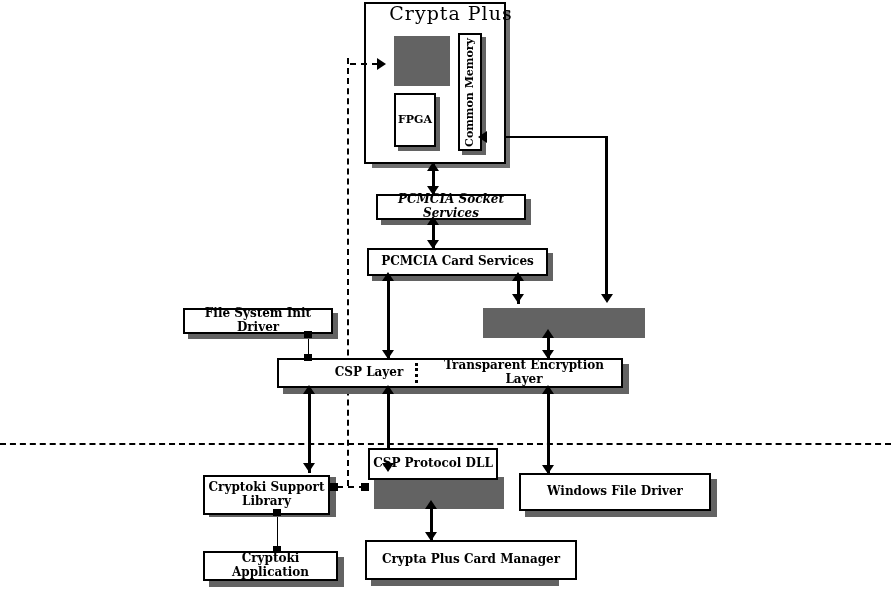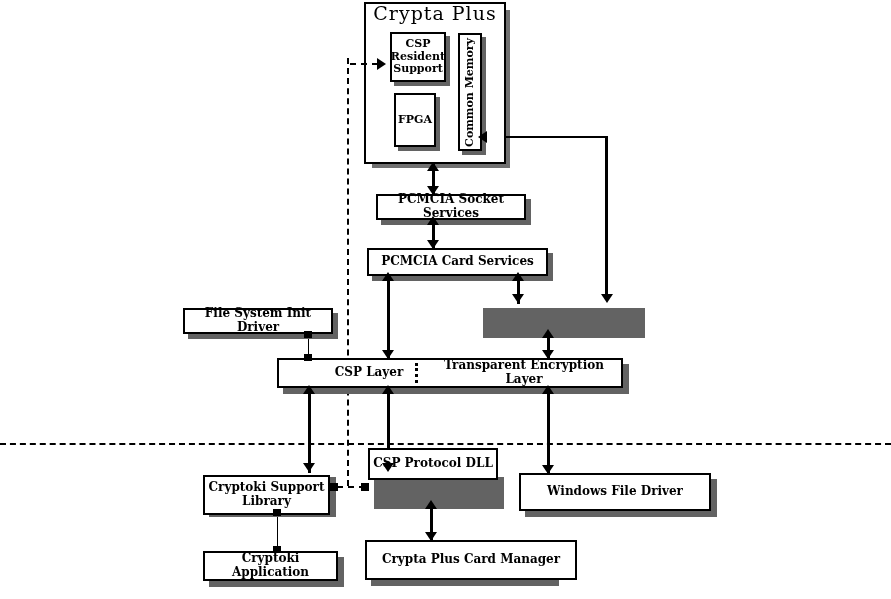--- a/index.html
+++ b/index.html
@@ -53,20 +53,21 @@
   #crypta-plus-title {
     position: absolute;
     width: 100%;
     text-align: center;
     top: 8px;
     font-family: "DejaVu Serif", "Liberation Serif", serif;
     font-size: 19px;
     letter-spacing: 1px;
     color: #000000;
     z-index: 6;
+    padding-left: 16px;
   }
   .vert-text {
     writing-mode: vertical-rl;
     transform: rotate(180deg);
   }
   
   .line-v {
     position: absolute;
     background: #000000;
     z-index: 2;
@@ -141,38 +142,33 @@
 
 <div id="canvas">
 
   <div class="outer-shadow" style="left:372px; top:10px; width:138px; height:158px;"></div>
 
   <div id="crypta-plus-container" style="left:364px; top:2px; width:142px; height:162px;"></div>
 
   <div id="crypta-plus-title" style="left:364px; top:2px; width:142px;">Crypta Plus</div>
 
   <div class="shadow" style="left:394px; top:36px; width:56px; height:50px;"></div>
-  <div class="node" style="left:390px; top:32px; width:56px; height:50px; font-size:11px; flex-direction:column;">
-    <span>CSP</span>
-    <span>Resident</span>
-    <span>Support</span>
-  </div>
 
   <div class="shadow" style="left:398px; top:97px; width:42px; height:54px;"></div>
   <div class="node" style="left:394px; top:93px; width:42px; height:54px; font-size:11px;">
     <span>FPGA</span>
   </div>
 
   <div class="shadow" style="left:462px; top:37px; width:24px; height:118px;"></div>
   <div class="node" style="left:458px; top:33px; width:24px; height:118px; font-size:11px;">
     <span class="vert-text">Common Memory</span>
   </div>
 
   <div class="shadow" style="left:381px; top:199px; width:150px; height:26px;"></div>
-  <div class="node" style="left:376px; top:194px; width:150px; height:26px;">
+  <div class="node" style="left:376px; top:194px; width:150px; height:26px;font-style:italic;">
     <span>PCMCIA Socket Services</span>
   </div>
 
   <div class="shadow" style="left:372px; top:253px; width:181px; height:28px;"></div>
   <div class="node" style="left:367px; top:248px; width:181px; height:28px;">
     <span>PCMCIA Card  Services</span>
   </div>
 
   <div class="shadow" style="left:188px; top:313px; width:150px; height:26px;"></div>
   <div class="node" style="left:183px; top:308px; width:150px; height:26px;">

